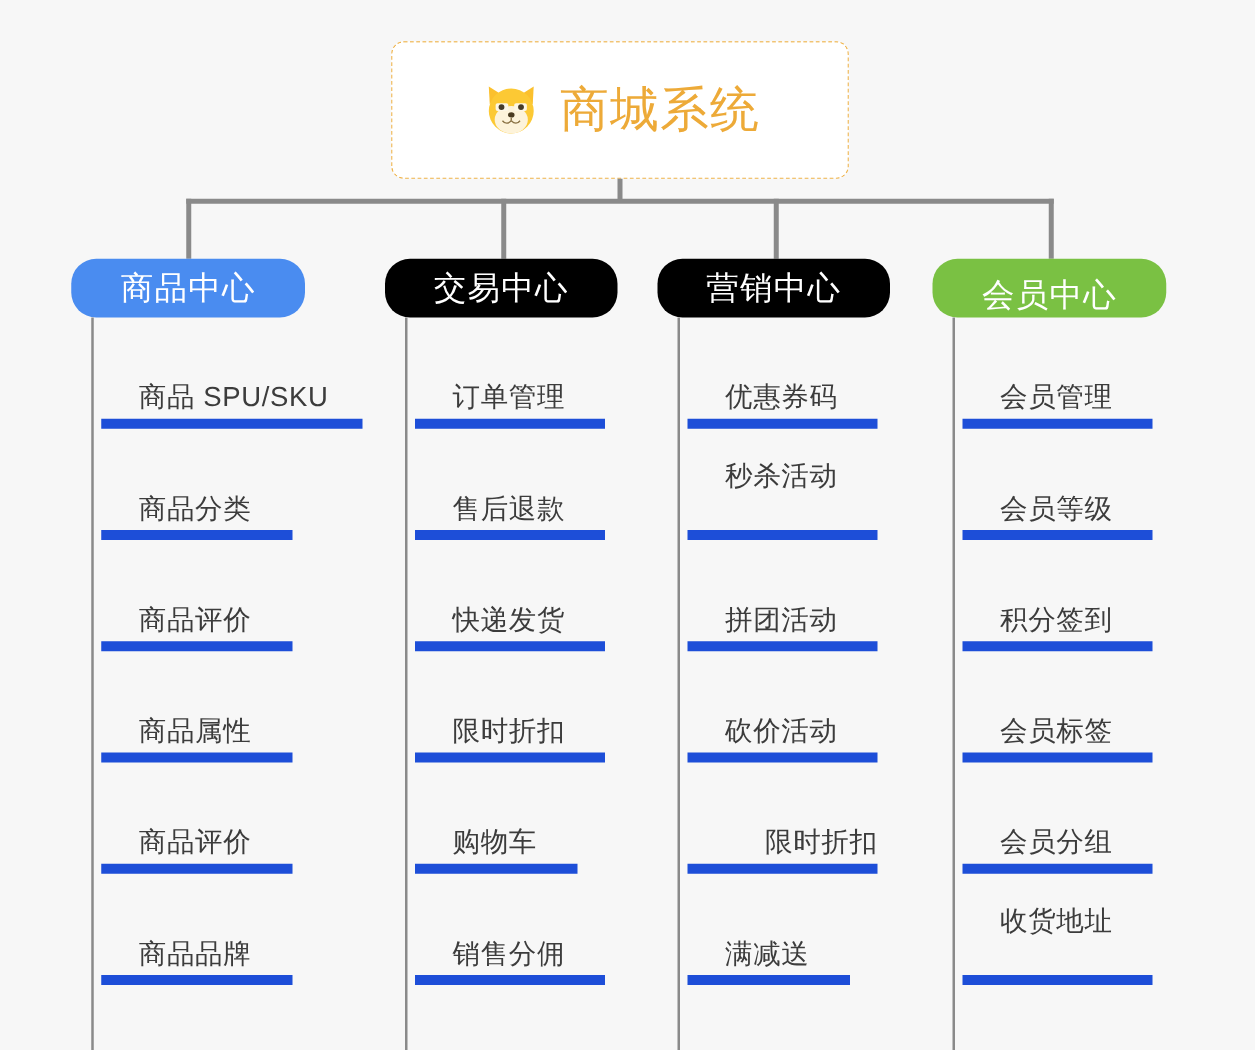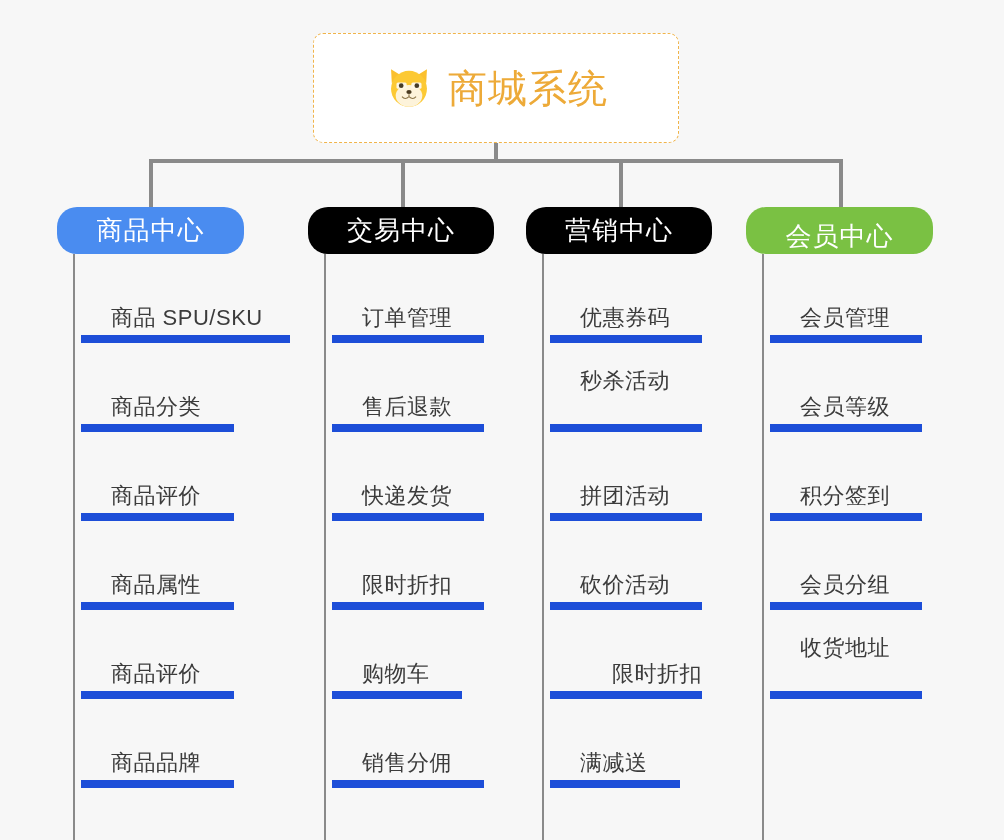--- a/index.html
+++ b/index.html
@@ -271,20 +271,23 @@
       <div class="leaf-item" style="width: 152px;">
           <span class="leaf-label">会员管理</span>
         </div>
       <div class="leaf-item" style="width: 152px;">
           <span class="leaf-label">会员等级</span>
         </div>
       <div class="leaf-item" style="width: 152px;">
           <span class="leaf-label">积分签到</span>
         </div>
       <div class="leaf-item" style="width: 152px;">
+          <span class="leaf-label">会员标签</span>
+        </div>
+      <div class="leaf-item" style="width: 152px;">
           <span class="leaf-label">会员分组</span>
         </div>
       <div class="leaf-item" style="width: 152px; align-items: center;">
           <span class="leaf-label">收货地址</span>
         </div>
     </div>
   </div>
 
 </div>
 

